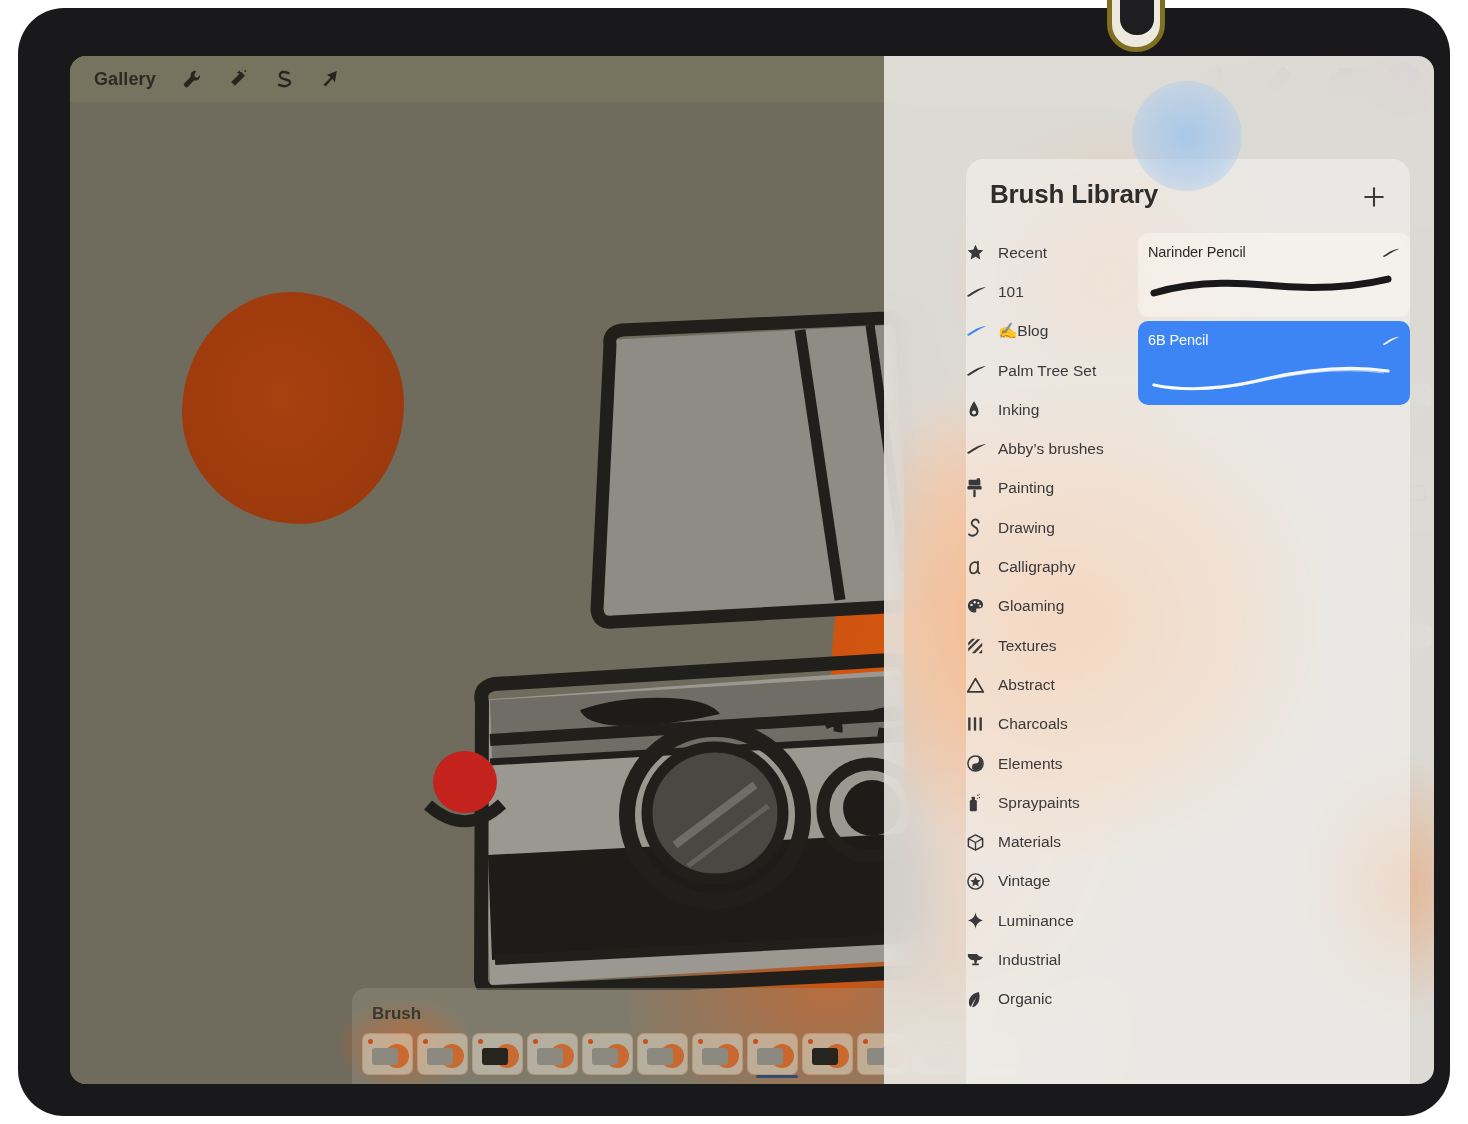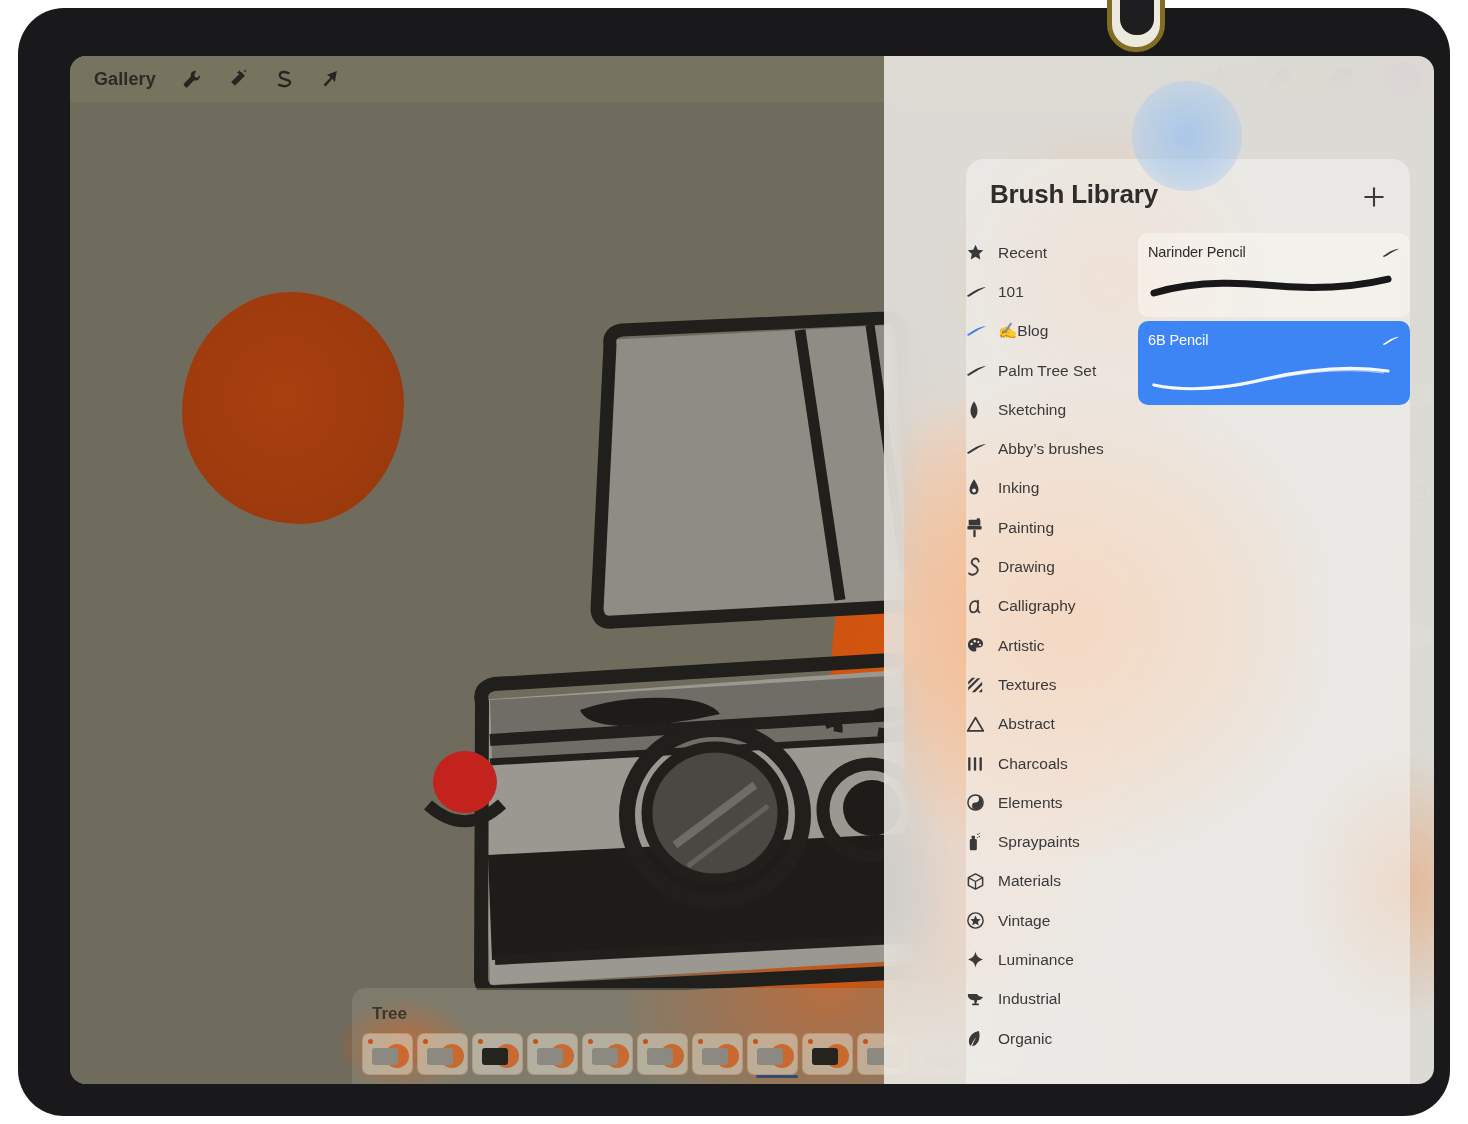--- a/index.html
+++ b/index.html
@@ -459,21 +459,21 @@
         </div>
         <div class="rail-arrow" id="redo-btn">
           <svg width="20" height="20" viewBox="0 0 24 24" fill="none" stroke="currentColor" stroke-width="2" stroke-linecap="round" stroke-linejoin="round">
             <path d="M20 7h-9a5 5 0 0 0 0 10h5"></path>
               <polyline points="17,3 20.8,7 17,11"></polyline>
           </svg>
         </div>
       </div>
 
       <div id="play-panel">
-        <div id="play-label">Tree</div>
+        <div id="play-label">Brush</div>
         <div id="frame-strip">
             <div class="frame-thumb">
               <span class="dot"></span>
               <span class="fo"></span>
               <span class="fc"></span>
             </div>
             <div class="frame-thumb">
               <span class="dot"></span>
               <span class="fo"></span>
               <span class="fc"></span>
@@ -579,41 +579,33 @@
             <span class="bl-set-icon">
               <svg width="21" height="14" viewBox="0 0 28 16" fill="currentColor">
                 <path d="M1.5 12.5C5 11 9 7.5 14 5c4.5-2.2 9-3.5 12.5-3.8-2 1.6-5 2.6-8.5 4.4C13.8 7.8 9 11.4 5 13.6c-1.6.9-2.8 1.1-3.5-1.1z"></path>
               </svg>
             </span>
             <span class="bl-set-label">Palm Tree Set</span>
           </div>
           <div class="bl-set-item">
             <span class="bl-set-icon">
               <svg width="16" height="20" viewBox="0 0 16 24" fill="currentColor">
-                <path d="M8 1.5C5.6 5 3.8 9 3.8 13.3c0 4.2 1.9 7.2 4.2 9.2 2.3-2 4.2-5 4.2-9.2C12.2 9 10.4 5 8 1.5z"></path>
-              </svg>
-            </span>
-            <span class="bl-set-label">Sketching</span>
+                <path d="M8 1.6C5 6.2 2.6 10.2 2.6 14.4A5.4 5.4 0 0 0 13.4 14.4C13.4 10.2 11 6.2 8 1.6z"></path>
+                <circle cx="8" cy="15" r="2.3" fill="#f0efee"></circle>
+              </svg>
+            </span>
+            <span class="bl-set-label">Inking</span>
           </div>
           <div class="bl-set-item">
             <span class="bl-set-icon">
               <svg width="21" height="14" viewBox="0 0 28 16" fill="currentColor">
                 <path d="M1.5 12.5C5 11 9 7.5 14 5c4.5-2.2 9-3.5 12.5-3.8-2 1.6-5 2.6-8.5 4.4C13.8 7.8 9 11.4 5 13.6c-1.6.9-2.8 1.1-3.5-1.1z"></path>
               </svg>
             </span>
             <span class="bl-set-label">Abby’s brushes</span>
-          </div>
-          <div class="bl-set-item">
-            <span class="bl-set-icon">
-              <svg width="16" height="20" viewBox="0 0 16 24" fill="currentColor">
-                <path d="M8 1.6C5 6.2 2.6 10.2 2.6 14.4A5.4 5.4 0 0 0 13.4 14.4C13.4 10.2 11 6.2 8 1.6z"></path>
-                <circle cx="8" cy="15" r="2.3" fill="#f0efee"></circle>
-              </svg>
-            </span>
-            <span class="bl-set-label">Inking</span>
           </div>
           <div class="bl-set-item">
             <span class="bl-set-icon">
               <svg width="17" height="20" viewBox="0 0 18 24" fill="currentColor">
                 <rect x="2" y="2" width="14" height="7" rx="1"></rect>
                 <rect x="0.5" y="9.5" width="17" height="4.4" rx="1"></rect>
                 <rect x="7.6" y="14" width="2.8" height="9" rx="1.2"></rect>
                 <rect x="11.6" y="0.2" width="4" height="3" rx="1"></rect>
               </svg>
             </span>
@@ -639,21 +631,21 @@
           <div class="bl-set-item">
             <span class="bl-set-icon">
               <svg width="19" height="19" viewBox="0 0 24 24" fill="currentColor">
                 <path d="M12 2.4c-5.4 0-9.6 3.8-9.6 8.6 0 4.8 3.8 8.6 8.4 8.6 1.6 0 2.3-.9 2.3-1.9 0-.6-.3-1-.3-1.6 0-.9.7-1.5 1.7-1.5h2c3 0 5.1-2 5.1-5.1 0-4-4-7.1-9.6-7.1z"></path>
                 <circle cx="7" cy="10" r="1.5" fill="#f0efee"></circle>
                 <circle cx="11" cy="6.6" r="1.5" fill="#f0efee"></circle>
                 <circle cx="15.6" cy="7.6" r="1.4" fill="#f0efee"></circle>
                 <circle cx="17.8" cy="11.4" r="1.3" fill="#f0efee"></circle>
               </svg>
             </span>
-            <span class="bl-set-label">Artistic</span>
+            <span class="bl-set-label">Gloaming</span>
           </div>
           <div class="bl-set-item">
             <span class="bl-set-icon">
               <svg width="18" height="18" viewBox="0 0 20 20" fill="currentColor">
                 <path d="M2 2h16v16H2z" fill="none" stroke="currentColor" stroke-width="0"></path>
                 <path d="M2.4 12.6 12.6 2.4h3.4L2.4 16z"></path>
                 <path d="M6.4 18 18 6.4v3.6L10 18z"></path>
                 <path d="M2.4 6.4 6.8 2h3.4L2.4 9.8z"></path>
                 <path d="M14 18 18 14v3.4L17.4 18z"></path>
               </svg>

